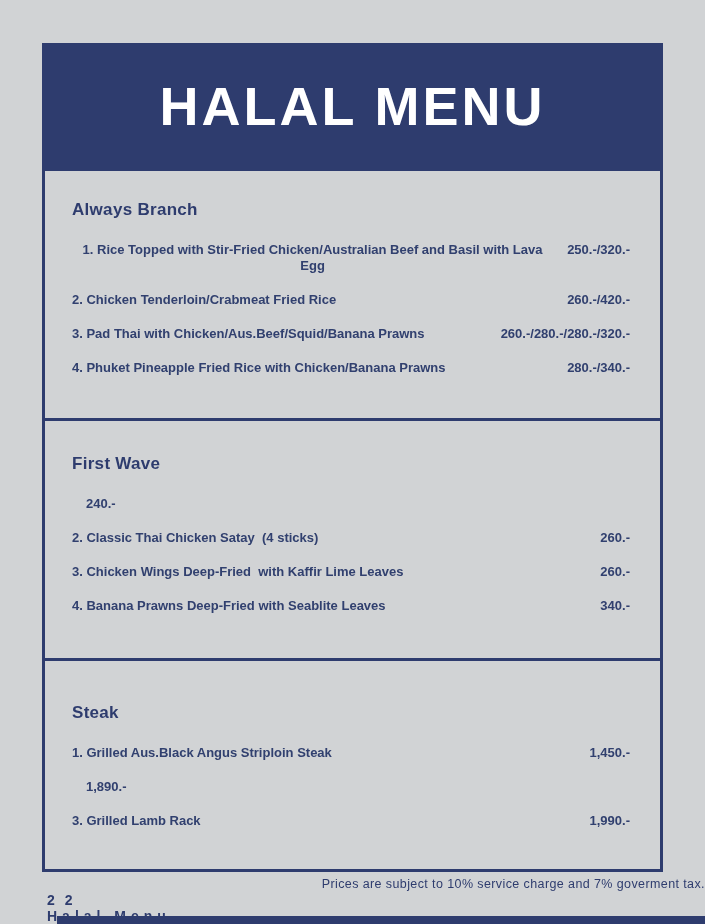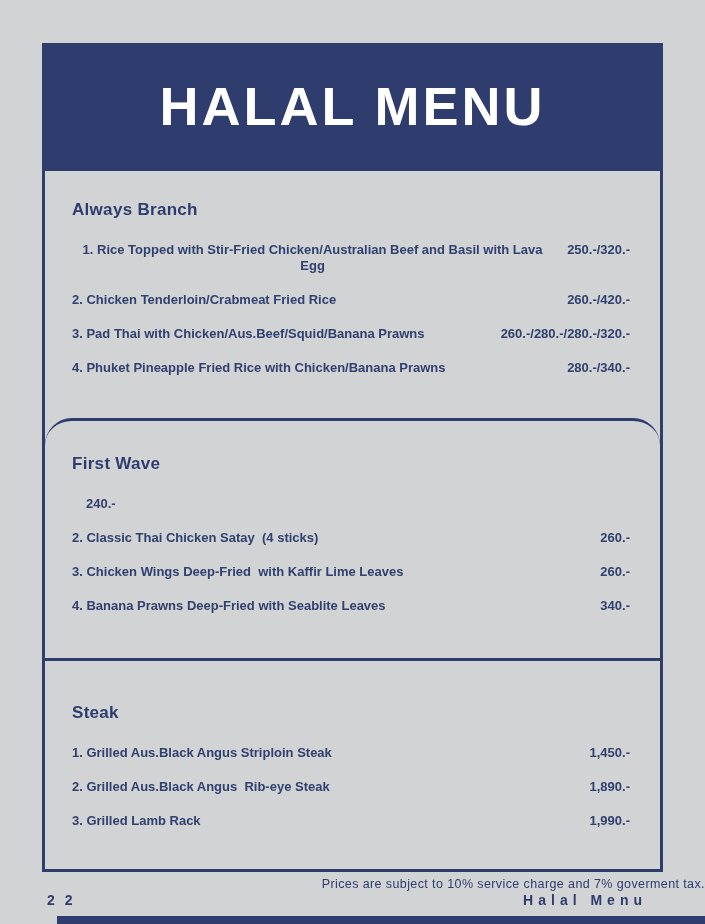--- a/index.html
+++ b/index.html
@@ -29,21 +29,21 @@
     border:3px solid var(--navy);
     box-sizing:border-box;
     background:var(--bg);
   }
   .menu-section{
     box-sizing:border-box;
     padding:0 30px 0 27px;
   }
   .menu-section + .menu-section{border-top:3px solid var(--navy);}
   .menu-section:nth-child(1){height:247px;padding-top:27px;}
-  .menu-section:nth-child(2){height:240px;padding-top:31px;border-radius:27px;}
+  .menu-section:nth-child(2){height:240px;padding-top:31px;}
   .menu-section:nth-child(3){height:211px;padding-top:40px;}
   .section-heading{
     margin:0;font-size:17px;line-height:24px;font-weight:bold;
     color:var(--navy);letter-spacing:0.3px;
   }
   .menu-item{
     display:flex;justify-content:space-between;align-items:baseline;
     margin-top:18px;
     font-size:13px;line-height:16px;font-weight:bold;color:var(--text);text-align:center;
   }
@@ -51,21 +51,21 @@
   .menu-item .name{white-space:pre-wrap;}
   .menu-item .price{white-space:nowrap;margin-left:14px;}
   .footer-note{
     position:absolute;top:877px;left:0;width:100%;
     text-align:right;font-size:12.5px;line-height:14px;
     color:var(--navy);letter-spacing:0.4px;
   }
   .footer-row{
     position:absolute;top:892px;left:47px;right:58px;
     display:flex;justify-content:space-between;
-    font-size:14px;line-height:16px;font-weight:bold;color:var(--navy);
+    font-size:14px;line-height:16px;font-weight:bold;color:var(--navy);flex-direction:column;
   }
   .page-number{letter-spacing:3px;}
   .footer-menu-label{letter-spacing:5px;}
   .bottom-bar{
     position:absolute;left:57px;right:0;bottom:0;height:8px;
     background:var(--navy);
   }
 </style>
 </head>
 <body>
@@ -114,21 +114,20 @@
           <span class="price">340.-</span>
         </div>
       </div>
       <div class="menu-section">
         <h2 class="section-heading">Steak</h2>
         <div class="menu-item">
           <span class="name">1. Grilled Aus.Black Angus Striploin Steak</span>
           <span class="price">1,450.-</span>
         </div>
         <div class="menu-item">
-          <span class="name">2. Grilled Aus.Black Angus  Rib-eye Steak</span>
           <span class="price">1,890.-</span>
         </div>
         <div class="menu-item">
           <span class="name">3. Grilled Lamb Rack</span>
           <span class="price">1,990.-</span>
         </div>
       </div>
     </div>
 
   <div class="footer-note">Prices are subject to 10% service charge and 7% goverment tax.</div>

